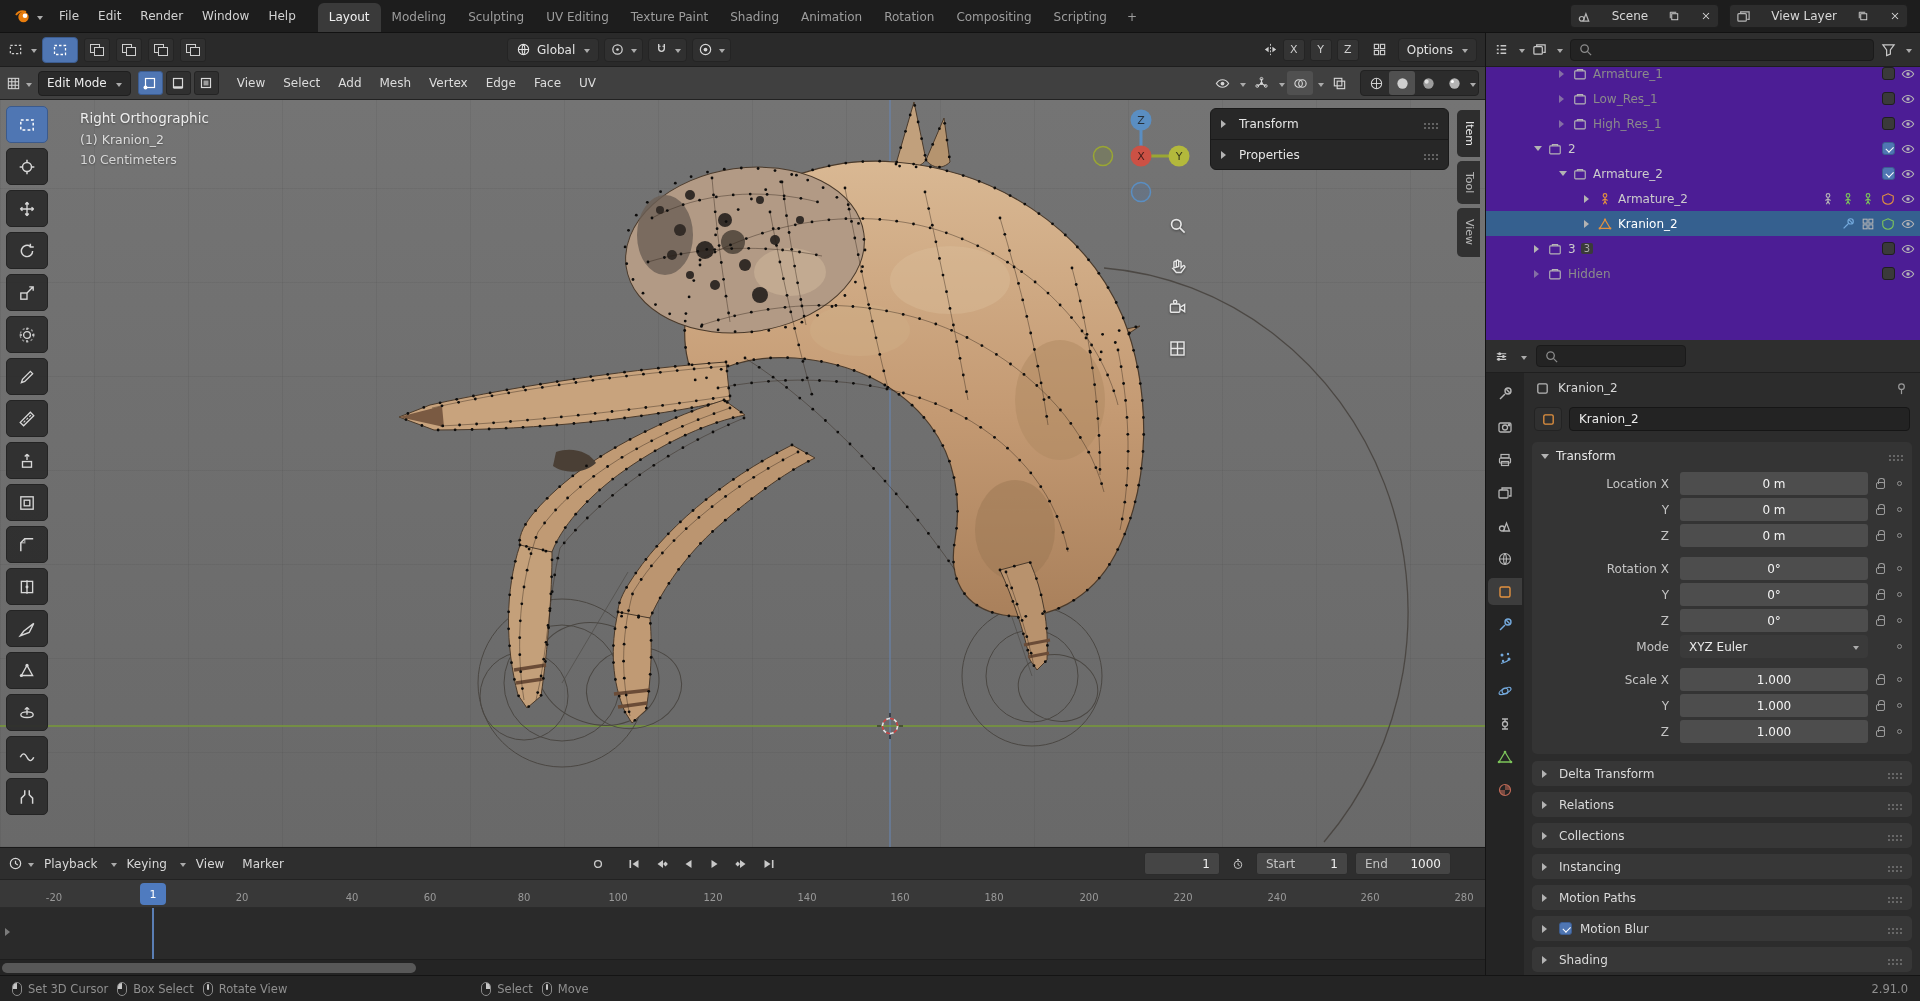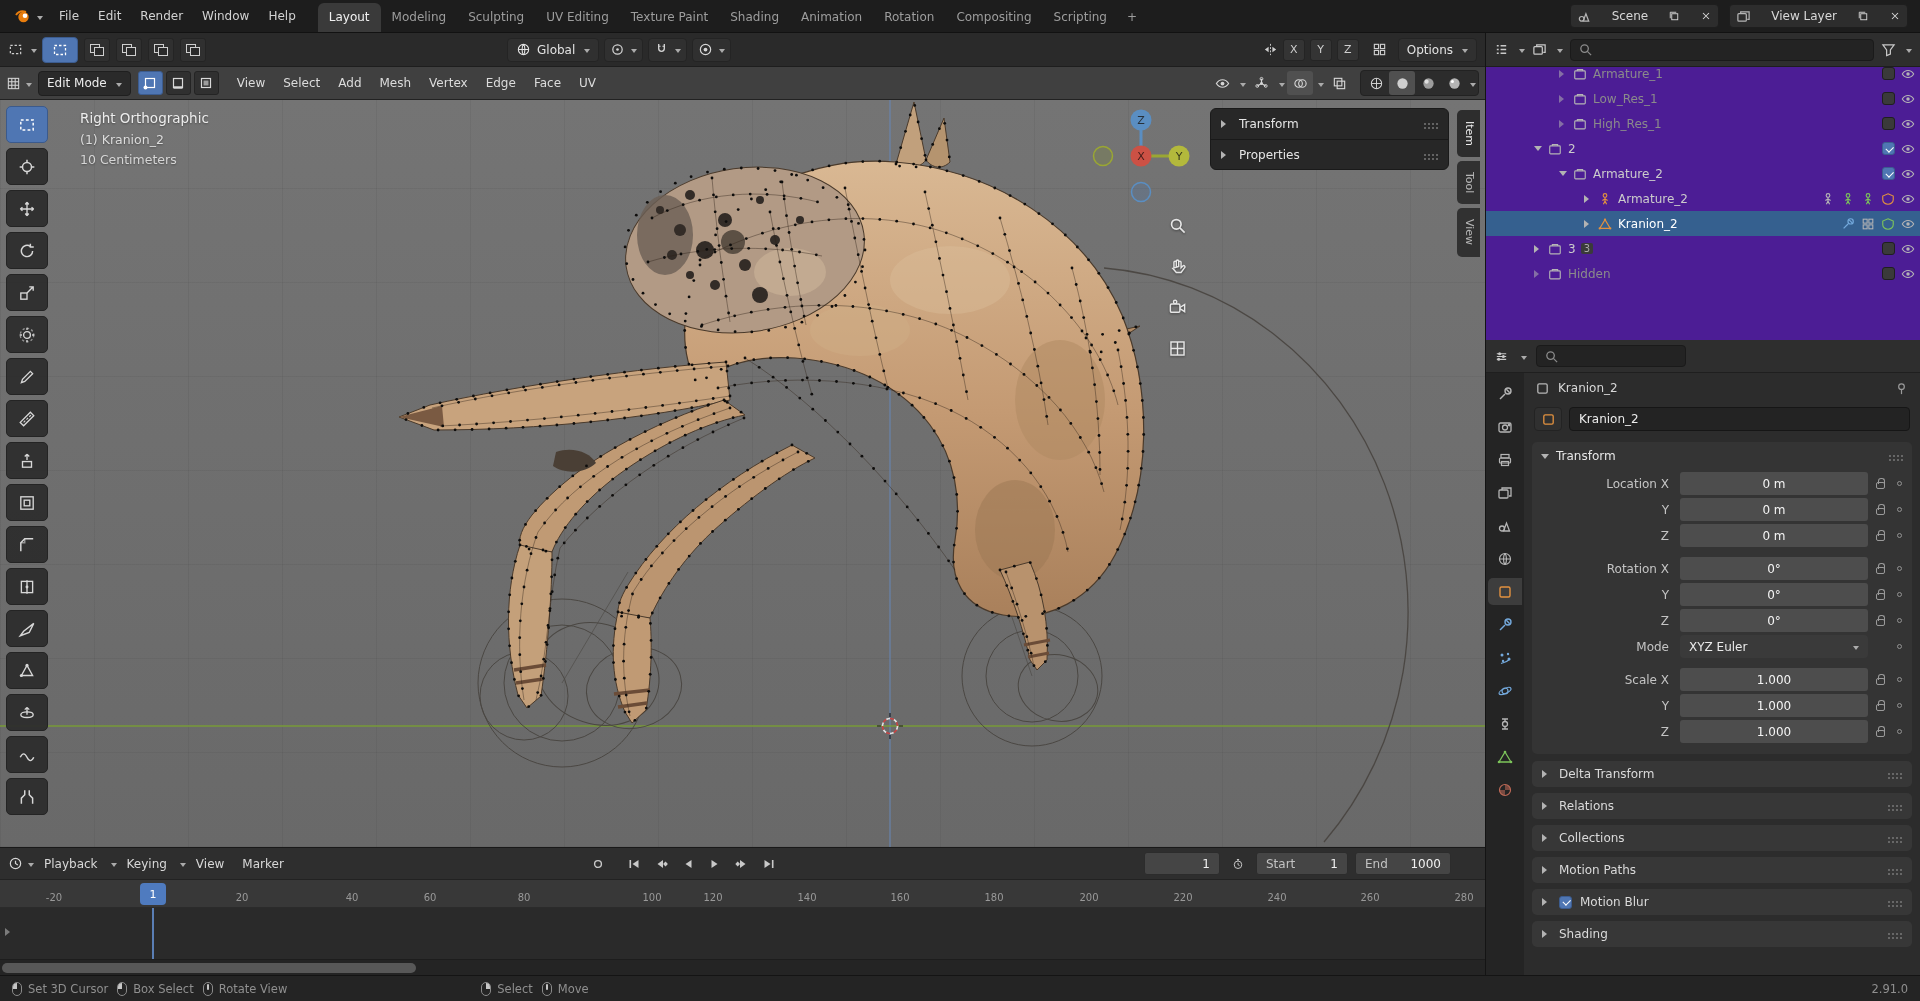--- a/index.html
+++ b/index.html
@@ -1604,21 +1604,21 @@
             <span class="fl">End</span>
             <span>1000</span>
           </div>
         </div>
         <div class="tlruler">
           <span class="tick" style="left:54px">-20</span>
           <span class="tick" style="left:242px">20</span>
           <span class="tick" style="left:352px">40</span>
           <span class="tick" style="left:430px">60</span>
           <span class="tick" style="left:524px">80</span>
-          <span class="tick" style="left:652px">100</span>
+          <span class="tick" style="left:618px">100</span>
           <span class="tick" style="left:713px">120</span>
           <span class="tick" style="left:807px">140</span>
           <span class="tick" style="left:900px">160</span>
           <span class="tick" style="left:994px">180</span>
           <span class="tick" style="left:1089px">200</span>
           <span class="tick" style="left:1183px">220</span>
           <span class="tick" style="left:1277px">240</span>
           <span class="tick" style="left:1370px">260</span>
           <span class="tick" style="left:1464px">280</span>
           <div class="playhead">1</div>
@@ -2119,20 +2119,25 @@
                 <span>Relations</span>
                 <span class="grips"></span>
               </div>
             <div class="section">
                 <span class="arr-r"></span>
                 <span>Collections</span>
                 <span class="grips"></span>
               </div>
             <div class="section">
                 <span class="arr-r"></span>
+                <span>Instancing</span>
+                <span class="grips"></span>
+              </div>
+            <div class="section">
+                <span class="arr-r"></span>
                 <span>Motion Paths</span>
                 <span class="grips"></span>
               </div>
             <div class="section">
                 <span class="arr-r"></span>
                 <span class="cb on"></span>
                 <span>Motion Blur</span>
                 <span class="grips"></span>
               </div>
             <div class="section">

